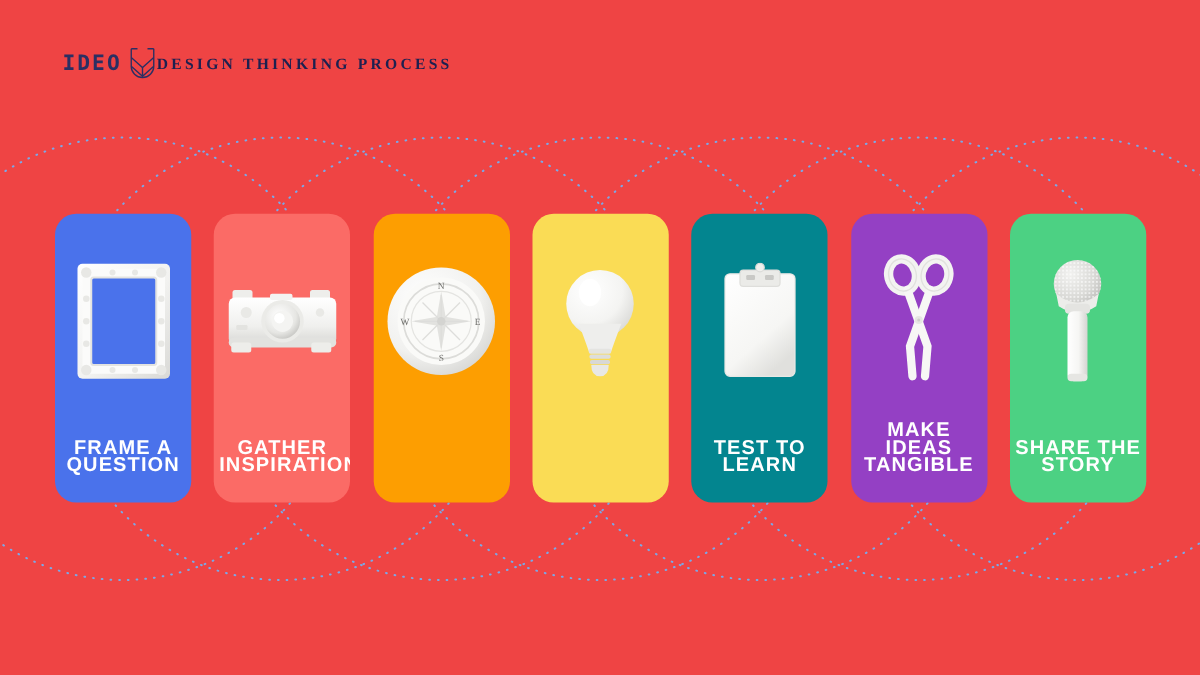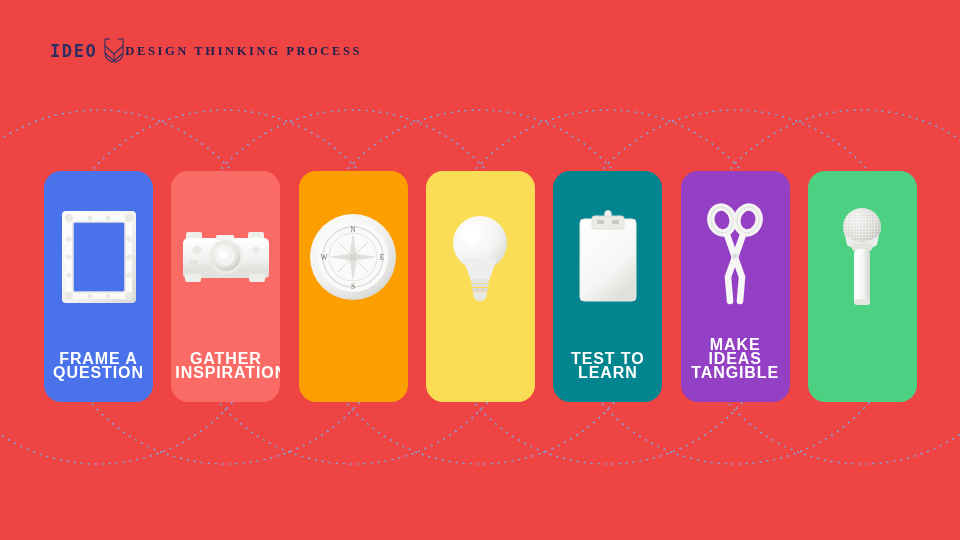--- a/index.html
+++ b/index.html
@@ -358,16 +358,18 @@
             </linearGradient>
           </defs>
           <circle cx="25" cy="24" r="19" fill="url(#mh)"></circle>
           <circle cx="25" cy="24" r="19" fill="url(#mesh)"></circle>
           <path d="M8 32 Q25 46 42 32 L40 42 Q25 52 10 42 Z" fill="#ededea"></path>
           <rect x="15" y="40" width="20" height="8" rx="3" fill="#e4e4e1"></rect>
           <rect x="17" y="46" width="16" height="56" rx="5" fill="url(#mb)"></rect>
           <rect x="17" y="96" width="16" height="6" rx="3" fill="#e6e6e3"></rect>
         </svg>
       </div>
+      <div class="card-label">SHARE THE
+STORY</div>
     </div>
 
   </div>
 </div>
 
 </body></html>

